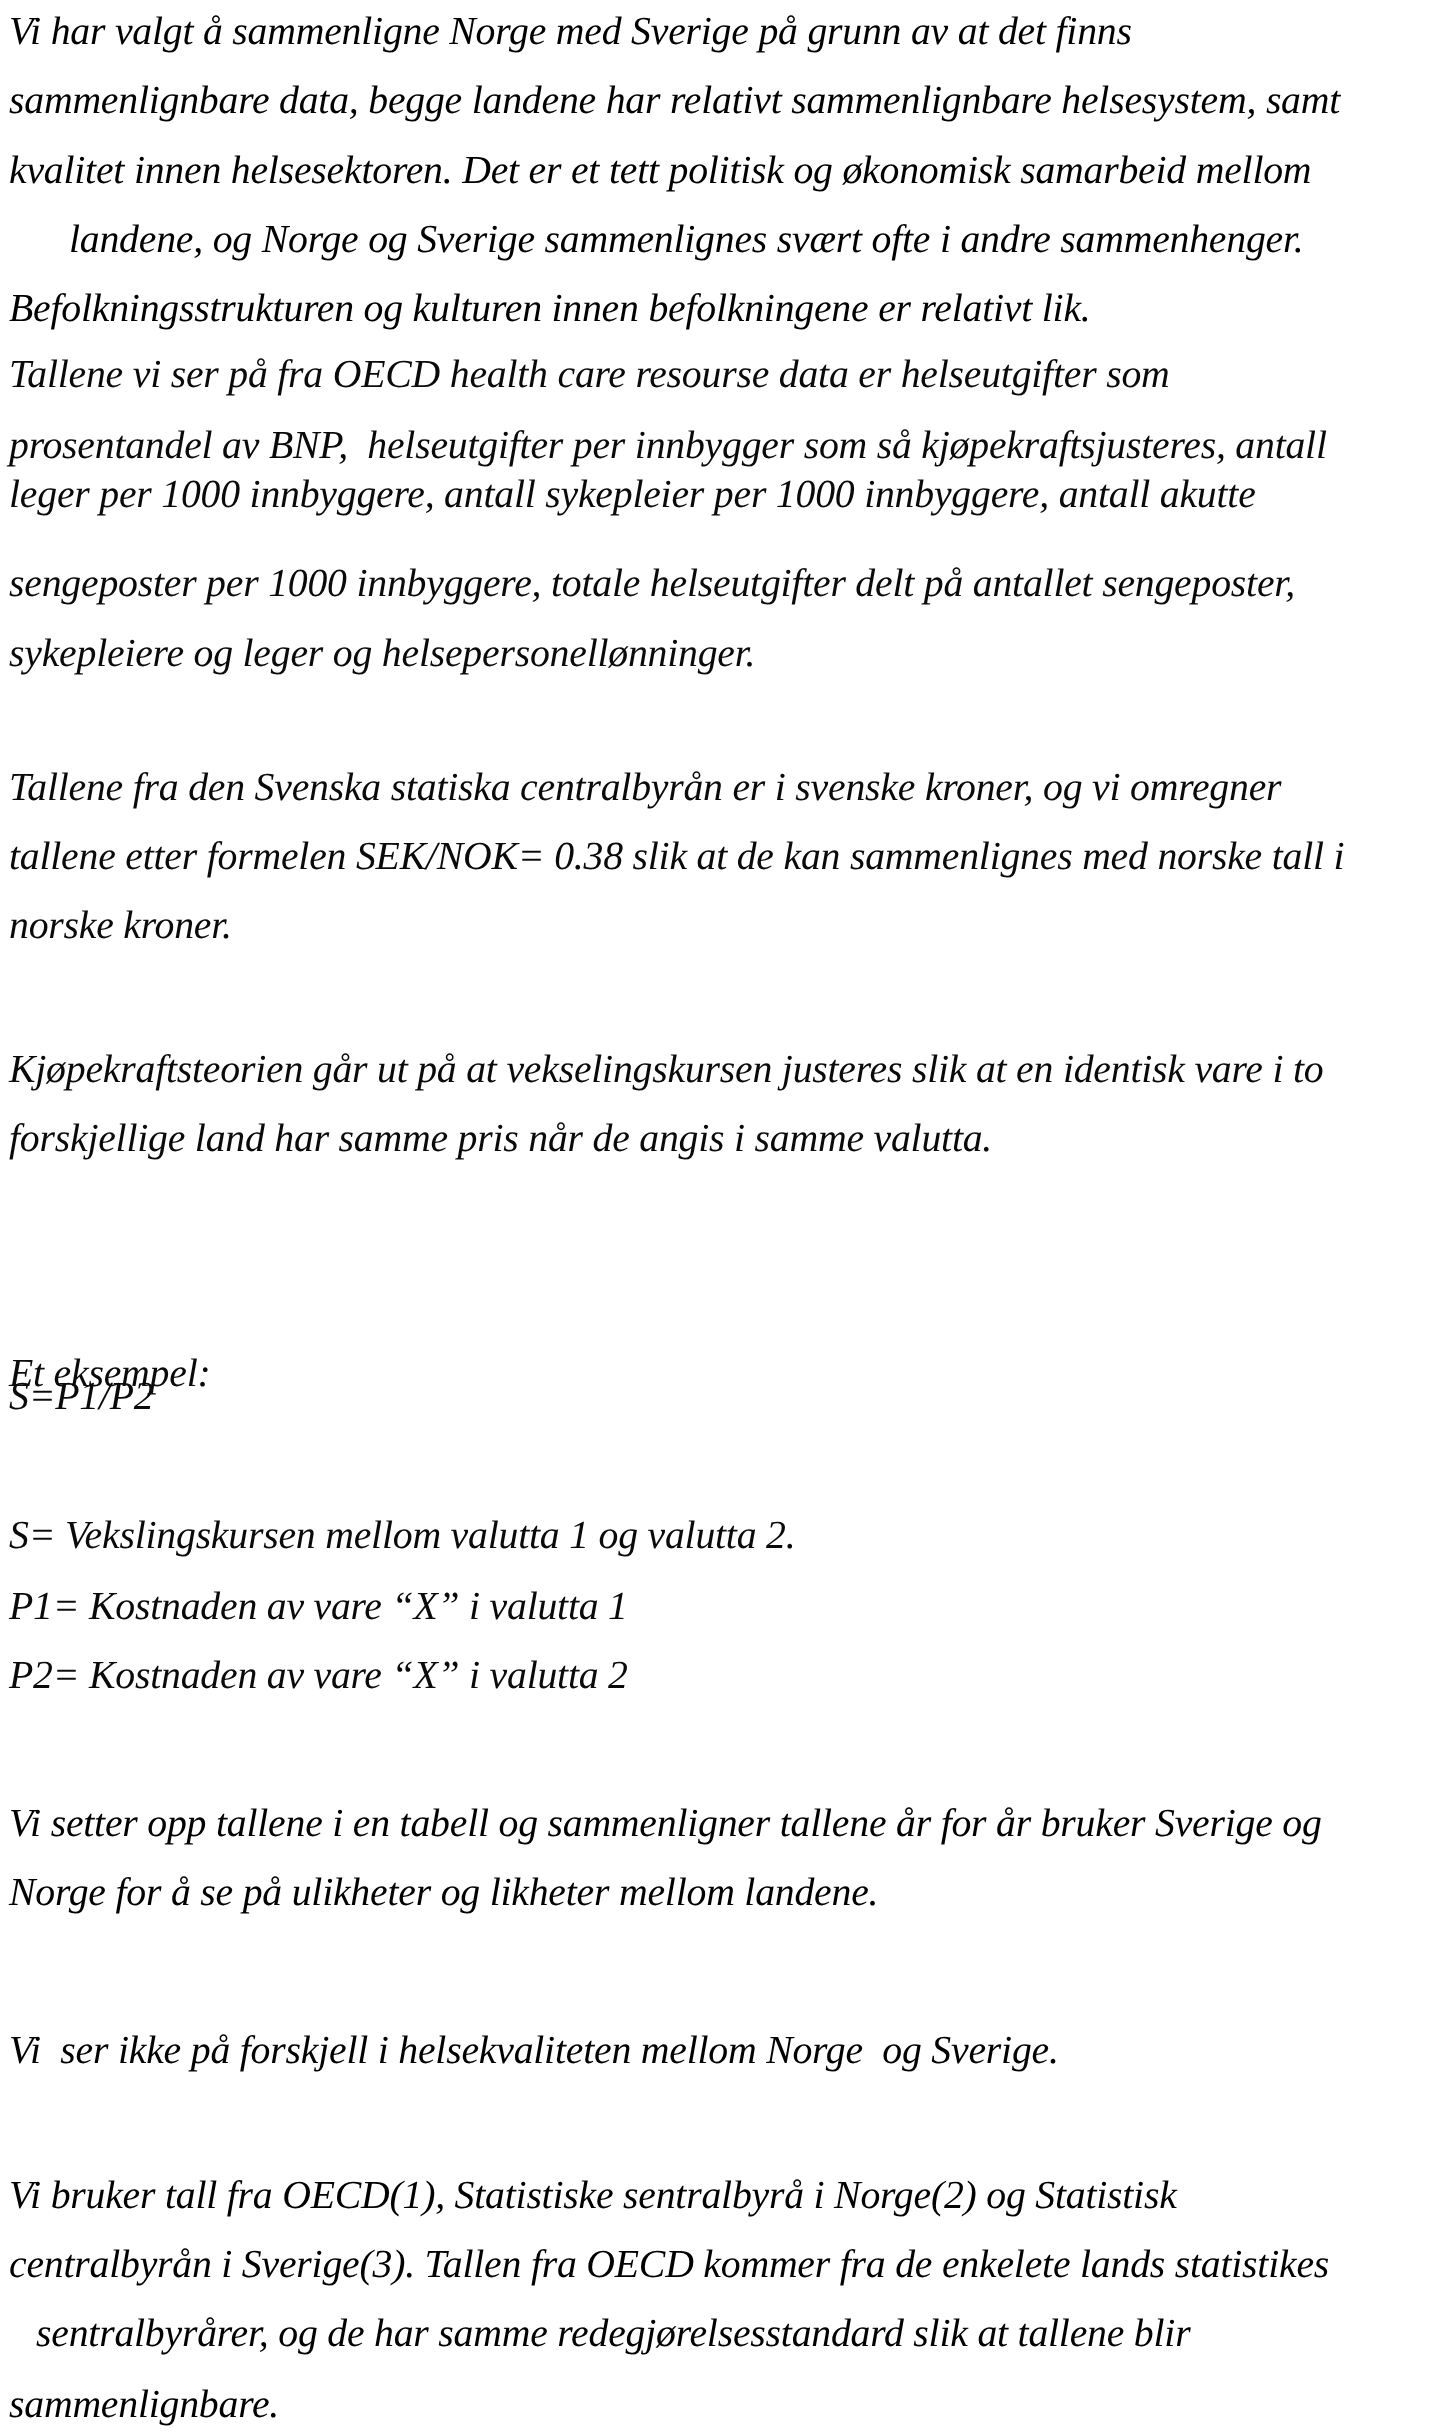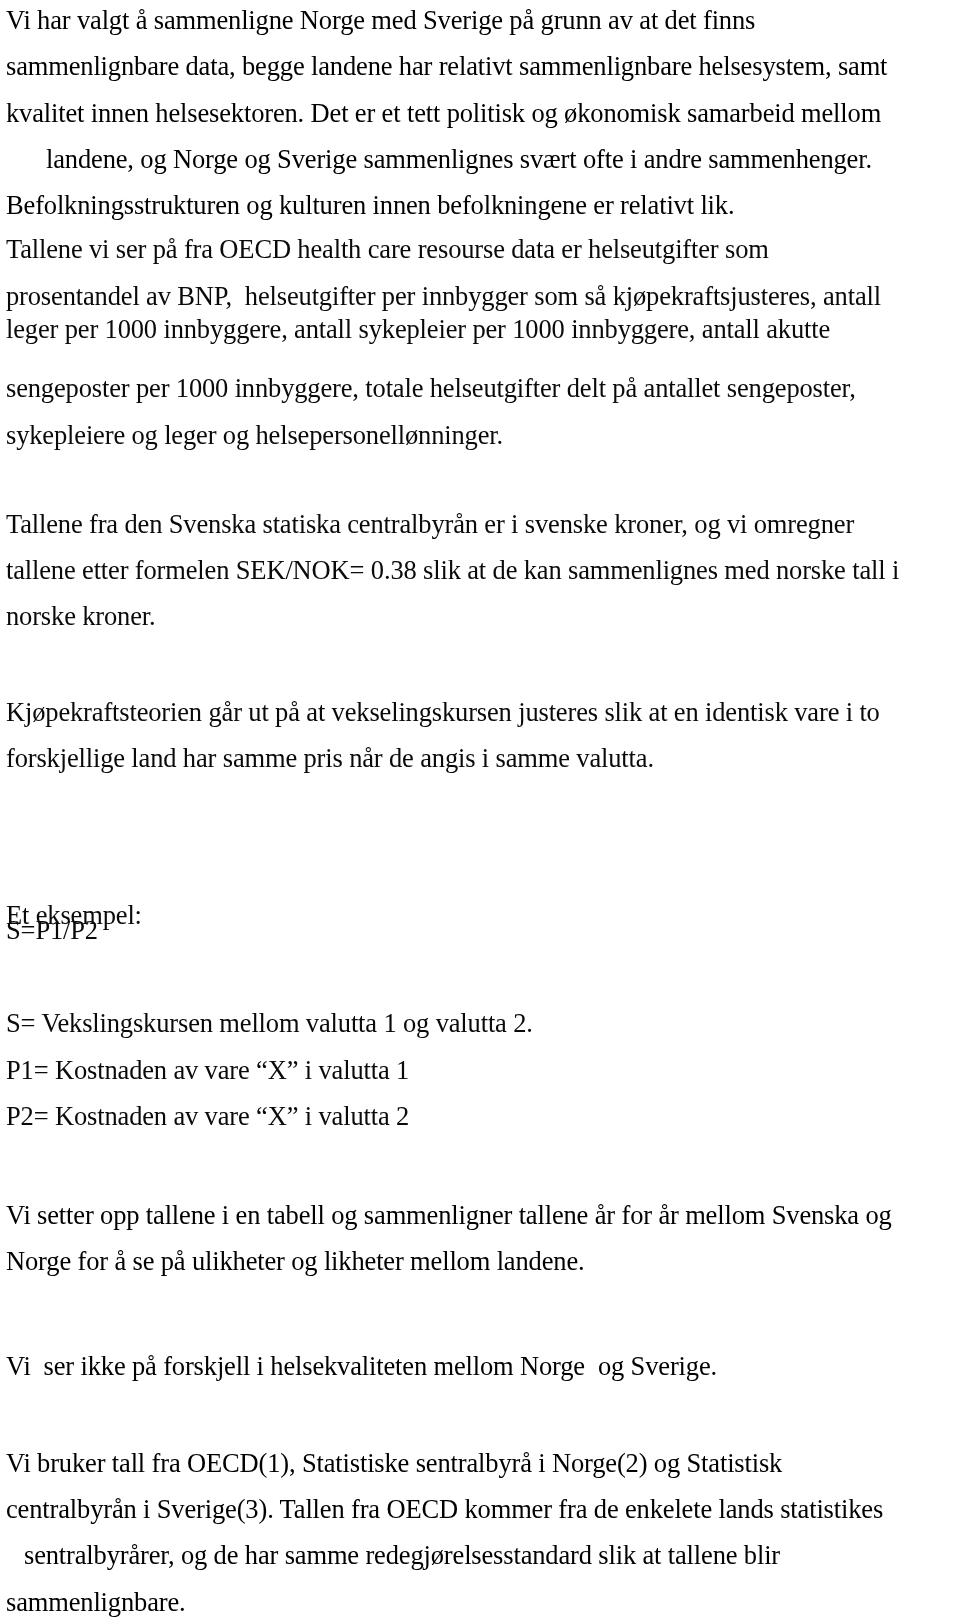--- a/index.html
+++ b/index.html
@@ -33,20 +33,21 @@
   }
   
   .line {
     position: absolute;
     left: 0;
     white-space: pre;
     font-size: 26.5px;
     line-height: 30px;
     letter-spacing: -0.15px;
     color: #0a0a0a;
+    font-style: italic;
   }
   
   .line.dark {
     color: #000000;
   }
   .blk {
     position: absolute;
     left: 0;
     width: 948px;
   }
@@ -89,21 +90,21 @@
       <div class="line" style="top:915px;">S=P1/P2</div>
     </div>
 
     <div class="blk">
       <div class="line" style="top:1008px;">S= Vekslingskursen mellom valutta 1 og valutta 2.</div>
       <div class="line" style="top:1055px;">P1= Kostnaden av vare “X” i valutta 1</div>
       <div class="line" style="top:1101px;">P2= Kostnaden av vare “X” i valutta 2</div>
     </div>
 
     <div class="blk">
-      <div class="line dark" style="top:1200px;">Vi setter opp tallene i en tabell og sammenligner tallene år for år mellom Svenska og</div>
+      <div class="line dark" style="top:1200px;">Vi setter opp tallene i en tabell og sammenligner tallene år for år bruker Sverige og</div>
       <div class="line dark" style="top:1246px;">Norge for å se på ulikheter og likheter mellom landene.</div>
     </div>
 
     <div class="blk">
       <div class="line dark" style="top:1351px;">Vi  ser ikke på forskjell i helsekvaliteten mellom Norge  og Sverige.</div>
     </div>
 
     <div class="blk">
       <div class="line dark" style="top:1448px;">Vi bruker tall fra OECD(1), Statistiske sentralbyrå i Norge(2) og Statistisk</div>
       <div class="line dark" style="top:1494px;">centralbyrån i Sverige(3). Tallen fra OECD kommer fra de enkelete lands statistikes</div>

